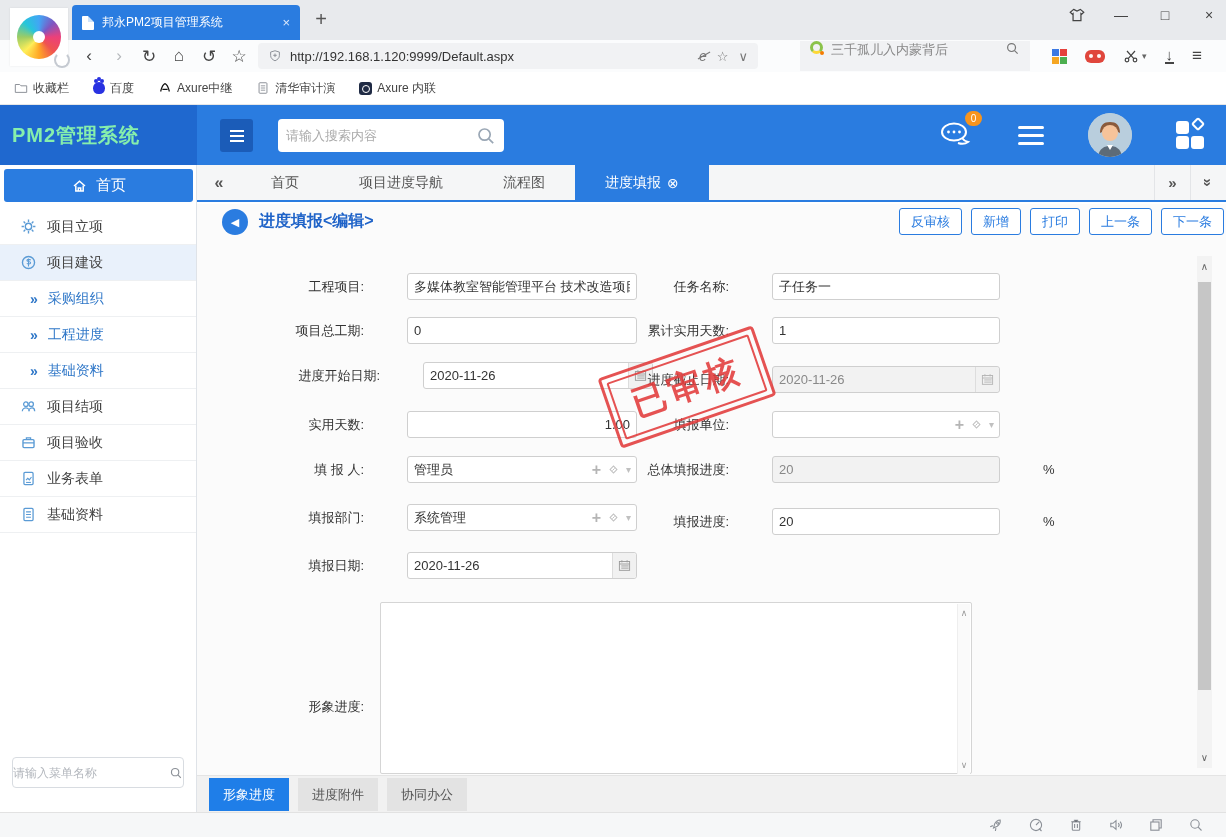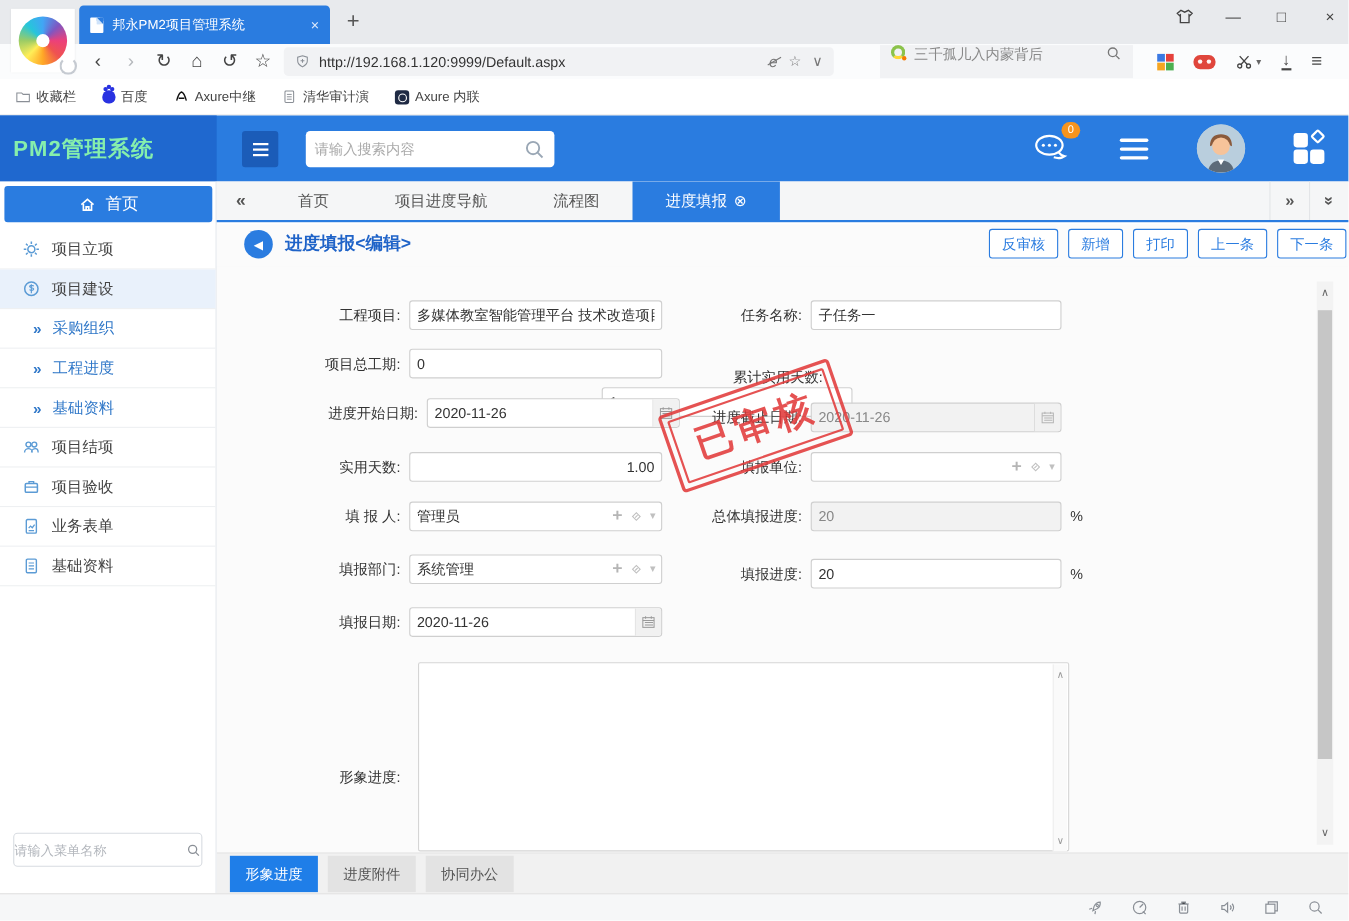--- a/index.html
+++ b/index.html
@@ -98,21 +98,21 @@
   .rot-up { display:inline-block; transform:rotate(90deg); }
 
   
   .panel { position:absolute; left:197px; top:204px; width:1029px; height:608px; background:#fbfbfb; overflow:hidden; }
   .pagehead { position:absolute; left:0; top:0; width:1029px; height:38px; background:#fbfbfb; }
   .backcircle { position:absolute; left:25px; top:5px; width:26px; height:26px; border-radius:50%; background:#2a7ce0; color:#fff; display:flex; align-items:center; justify-content:center; font-size:11px; }
   .ptitle { position:absolute; left:62px; top:7px; font-size:16px; font-weight:bold; color:#1f63c8; }
   .toolbar { position:absolute; right:2px; top:4px; display:flex; gap:9px; }
   .tbtn { height:27px; padding:0 11px; background:#fff; border:1px solid #2a7ce0; color:#2a7ce0; border-radius:3px; font-size:13px; display:flex; align-items:center; white-space:nowrap; cursor:pointer; }
 
-  .frow { position:absolute; height:27px; display:flex; align-items:center; }
+  .frow { position:absolute; height:27px; display:flex; align-items:center;gap:35px; }
   .flabel { width:175px; text-align:right; padding-right:8px; font-size:13px; color:#333; white-space:nowrap; }
   .flabel.r { width:190px; }
   .fwrap { position:relative; height:27px; }
   .fwrap input { width:100%; height:27px; border:1px solid #cfcfcf; border-radius:3px; padding:0 6px; font-size:13px; color:#333; outline:none; background:#fff; font-family:inherit; }
   .fwrap input.num { text-align:right; }
   .fwrap input.dis { background:#f2f2f2; color:#888; }
   .calbox { position:absolute; right:1px; top:1px; width:24px; height:25px; background:#f1f1f1; border-left:1px solid #ddd; border-radius:0 3px 3px 0; display:flex; align-items:center; justify-content:center; }
   .pickicons { position:absolute; right:6px; top:0; height:27px; display:flex; align-items:center; gap:6px; color:#b5b5b5; }
   .pickicons .pp { font-size:16px; font-weight:bold; line-height:1; }
   .pickicons .caret { font-size:10px; color:#c0c0c0; }
@@ -403,21 +403,21 @@
     </div>
     <div class="frow" style="left:350px; top:69px;">
       <span class="flabel r">任务名称:</span>
       <span class="fwrap" style="width:228px;"><input value="子任务一" style=""></span>
     </div>
 
     <div class="frow" style="left:0; top:113px;">
       <span class="flabel">项目总工期:</span>
       <span class="fwrap" style="width:230px;"><input value="0" style=""></span>
     </div>
-    <div class="frow" style="left:350px; top:130px;flex-direction:column;">
+    <div class="frow" style="left:350px; top:113px;">
       <span class="flabel r">累计实用天数:</span>
       <span class="fwrap" style="width:228px;"><input value="1" style=""></span>
     </div>
 
     <div class="frow" style="left:16px; top:158px;justify-content:center;">
       <span class="flabel">进度开始日期:</span>
       <span class="fwrap" style="width:230px;">
         <input value="2020-11-26" style="">
         <span class="calbox">
             <svg class="ic" width="13" height="13" viewBox="0 0 14 14">

